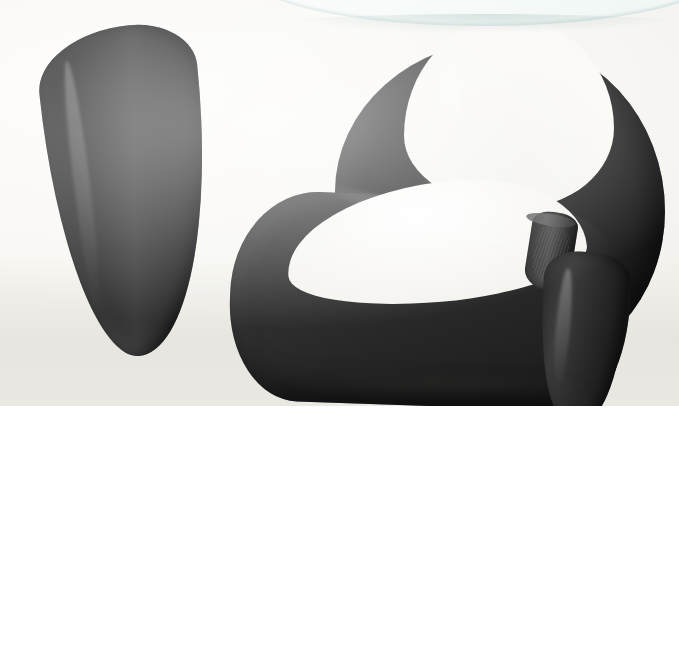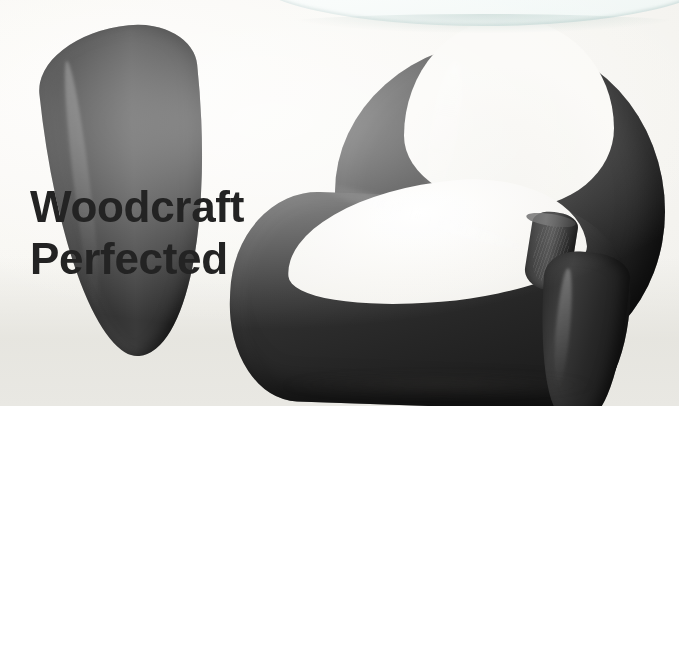--- a/index.html
+++ b/index.html
@@ -180,22 +180,20 @@
 
     <div class="glass-wrap">
       <div class="glass-edge"></div>
       <div class="glass-top"></div>
 
       <div class="glass-under"></div>
     </div>
 
     <div class="hero-vignette"></div>
 
-    <h1 class="headline">Woodcraft
-Perfected</h1>
   </section>
 
   <section class="lower">
     
 
     
   </section>
 </div>
 
 </body></html>

